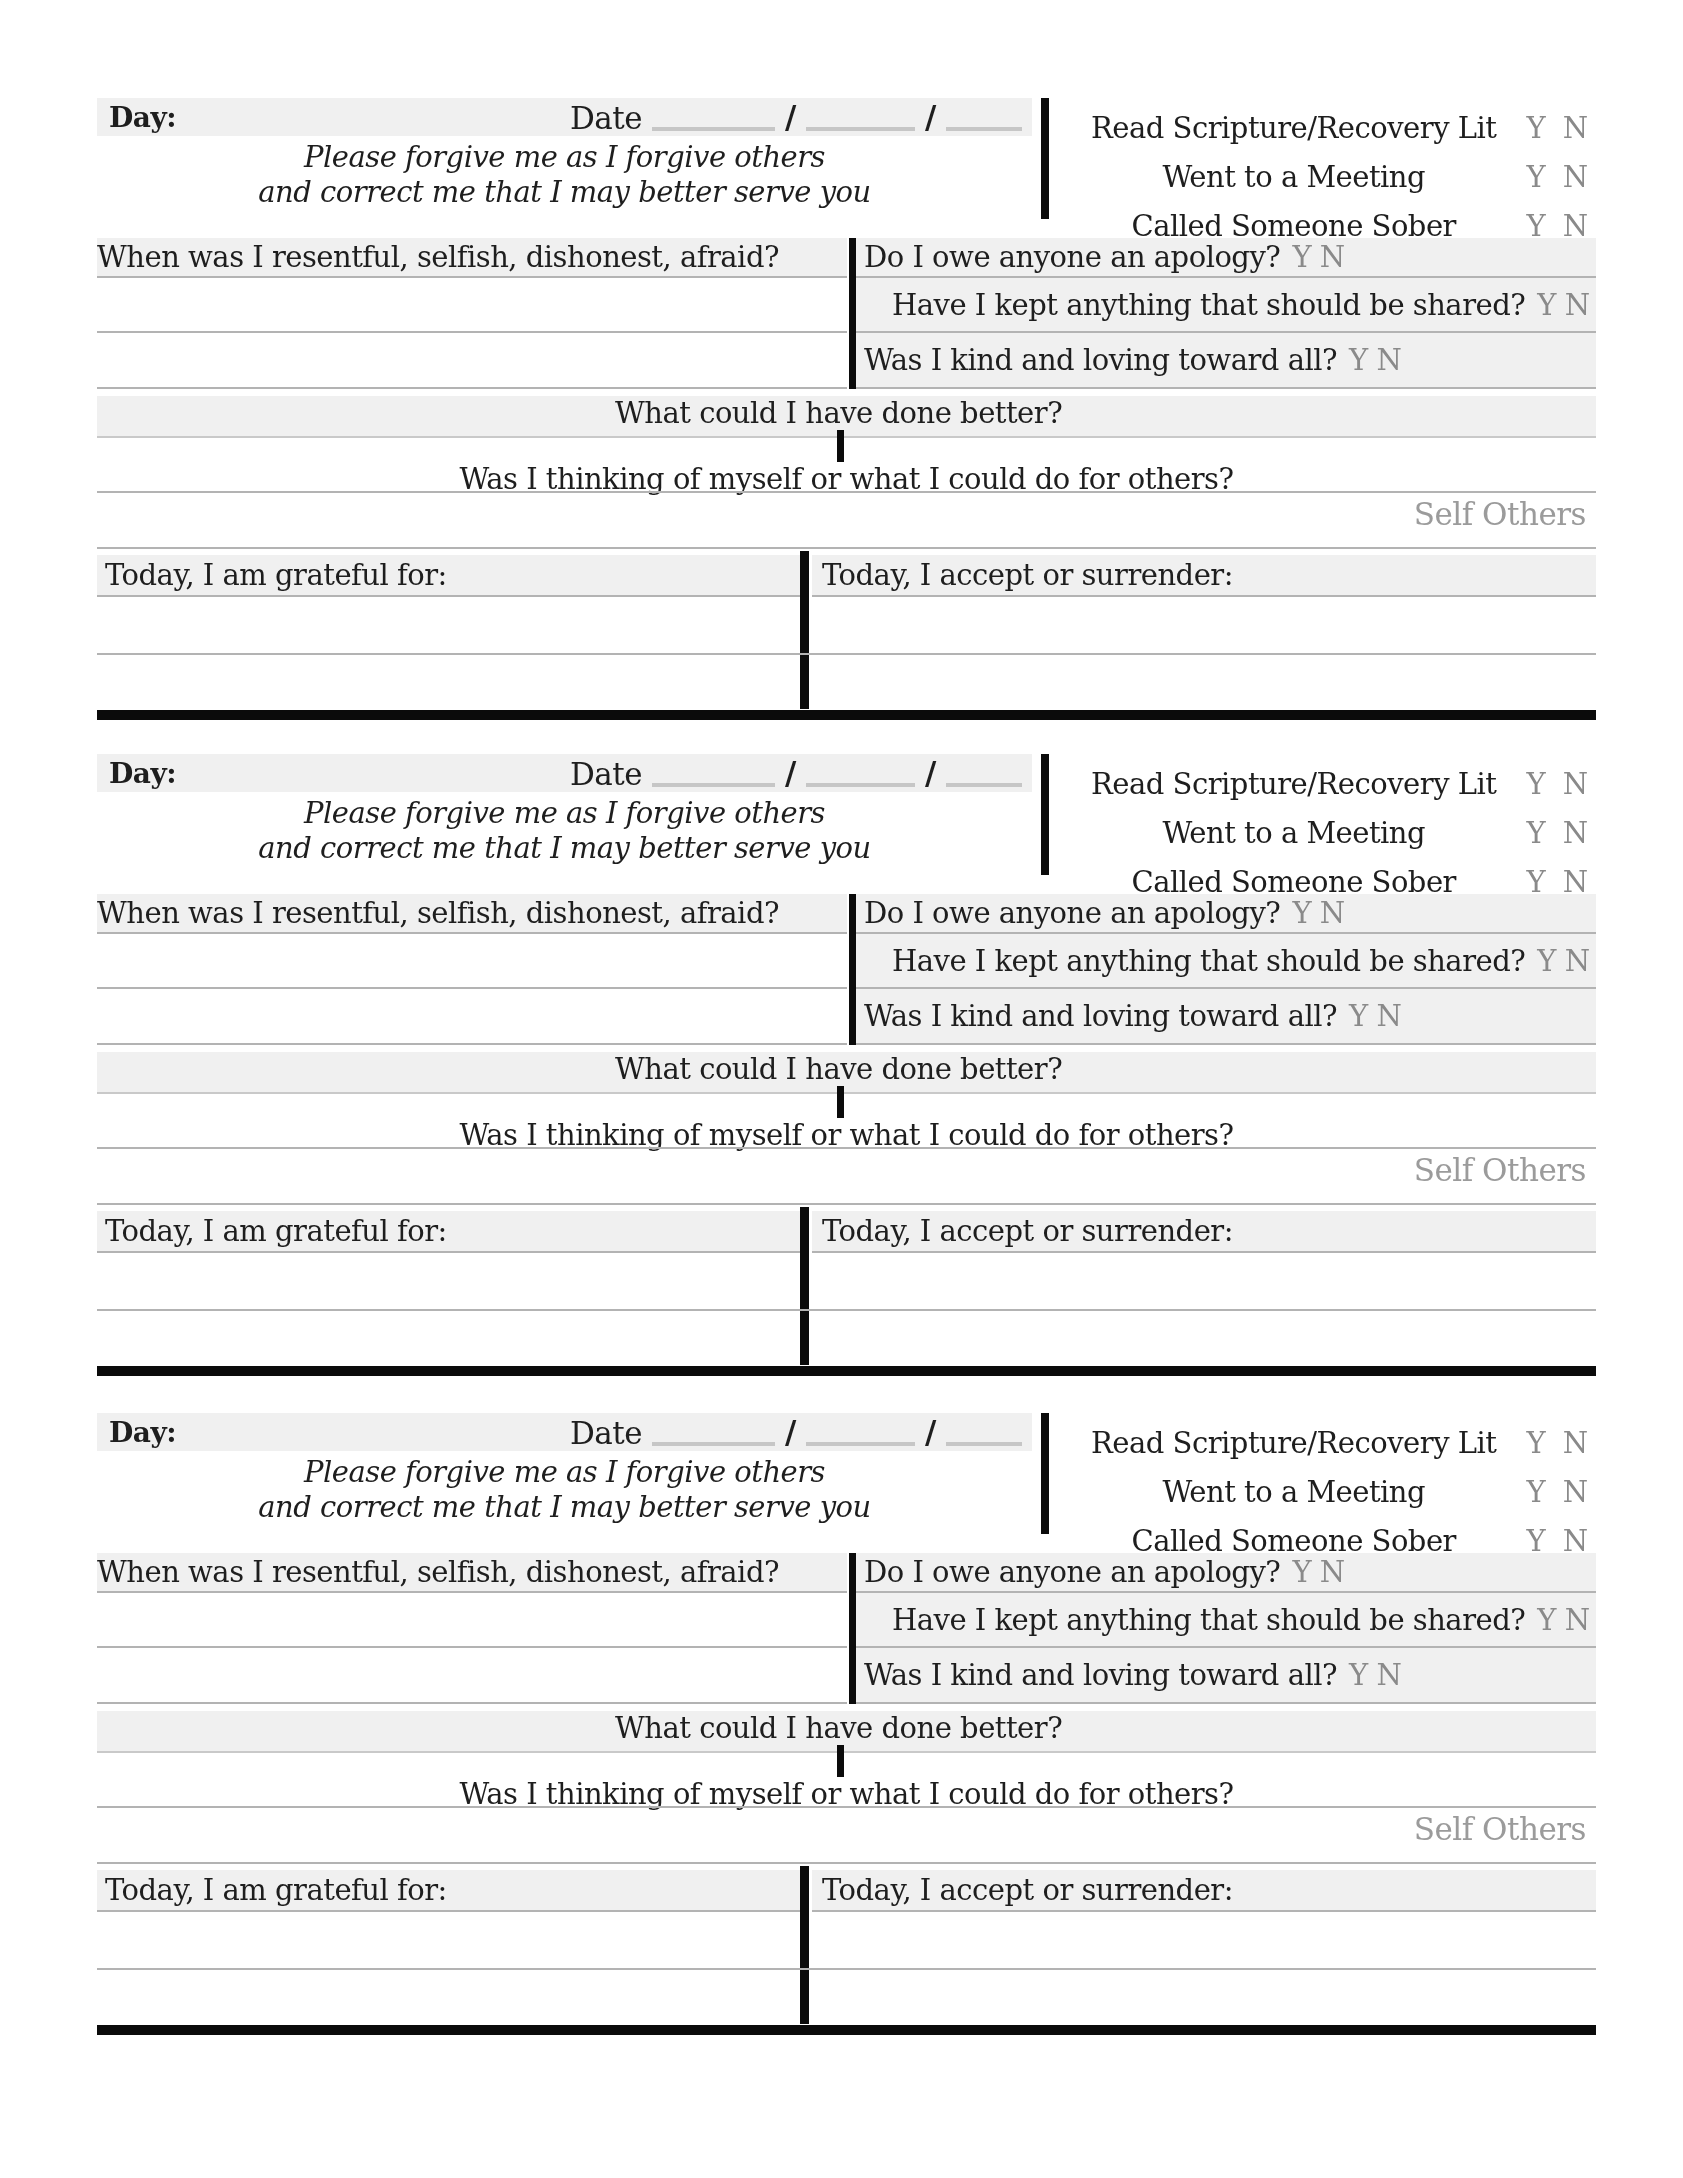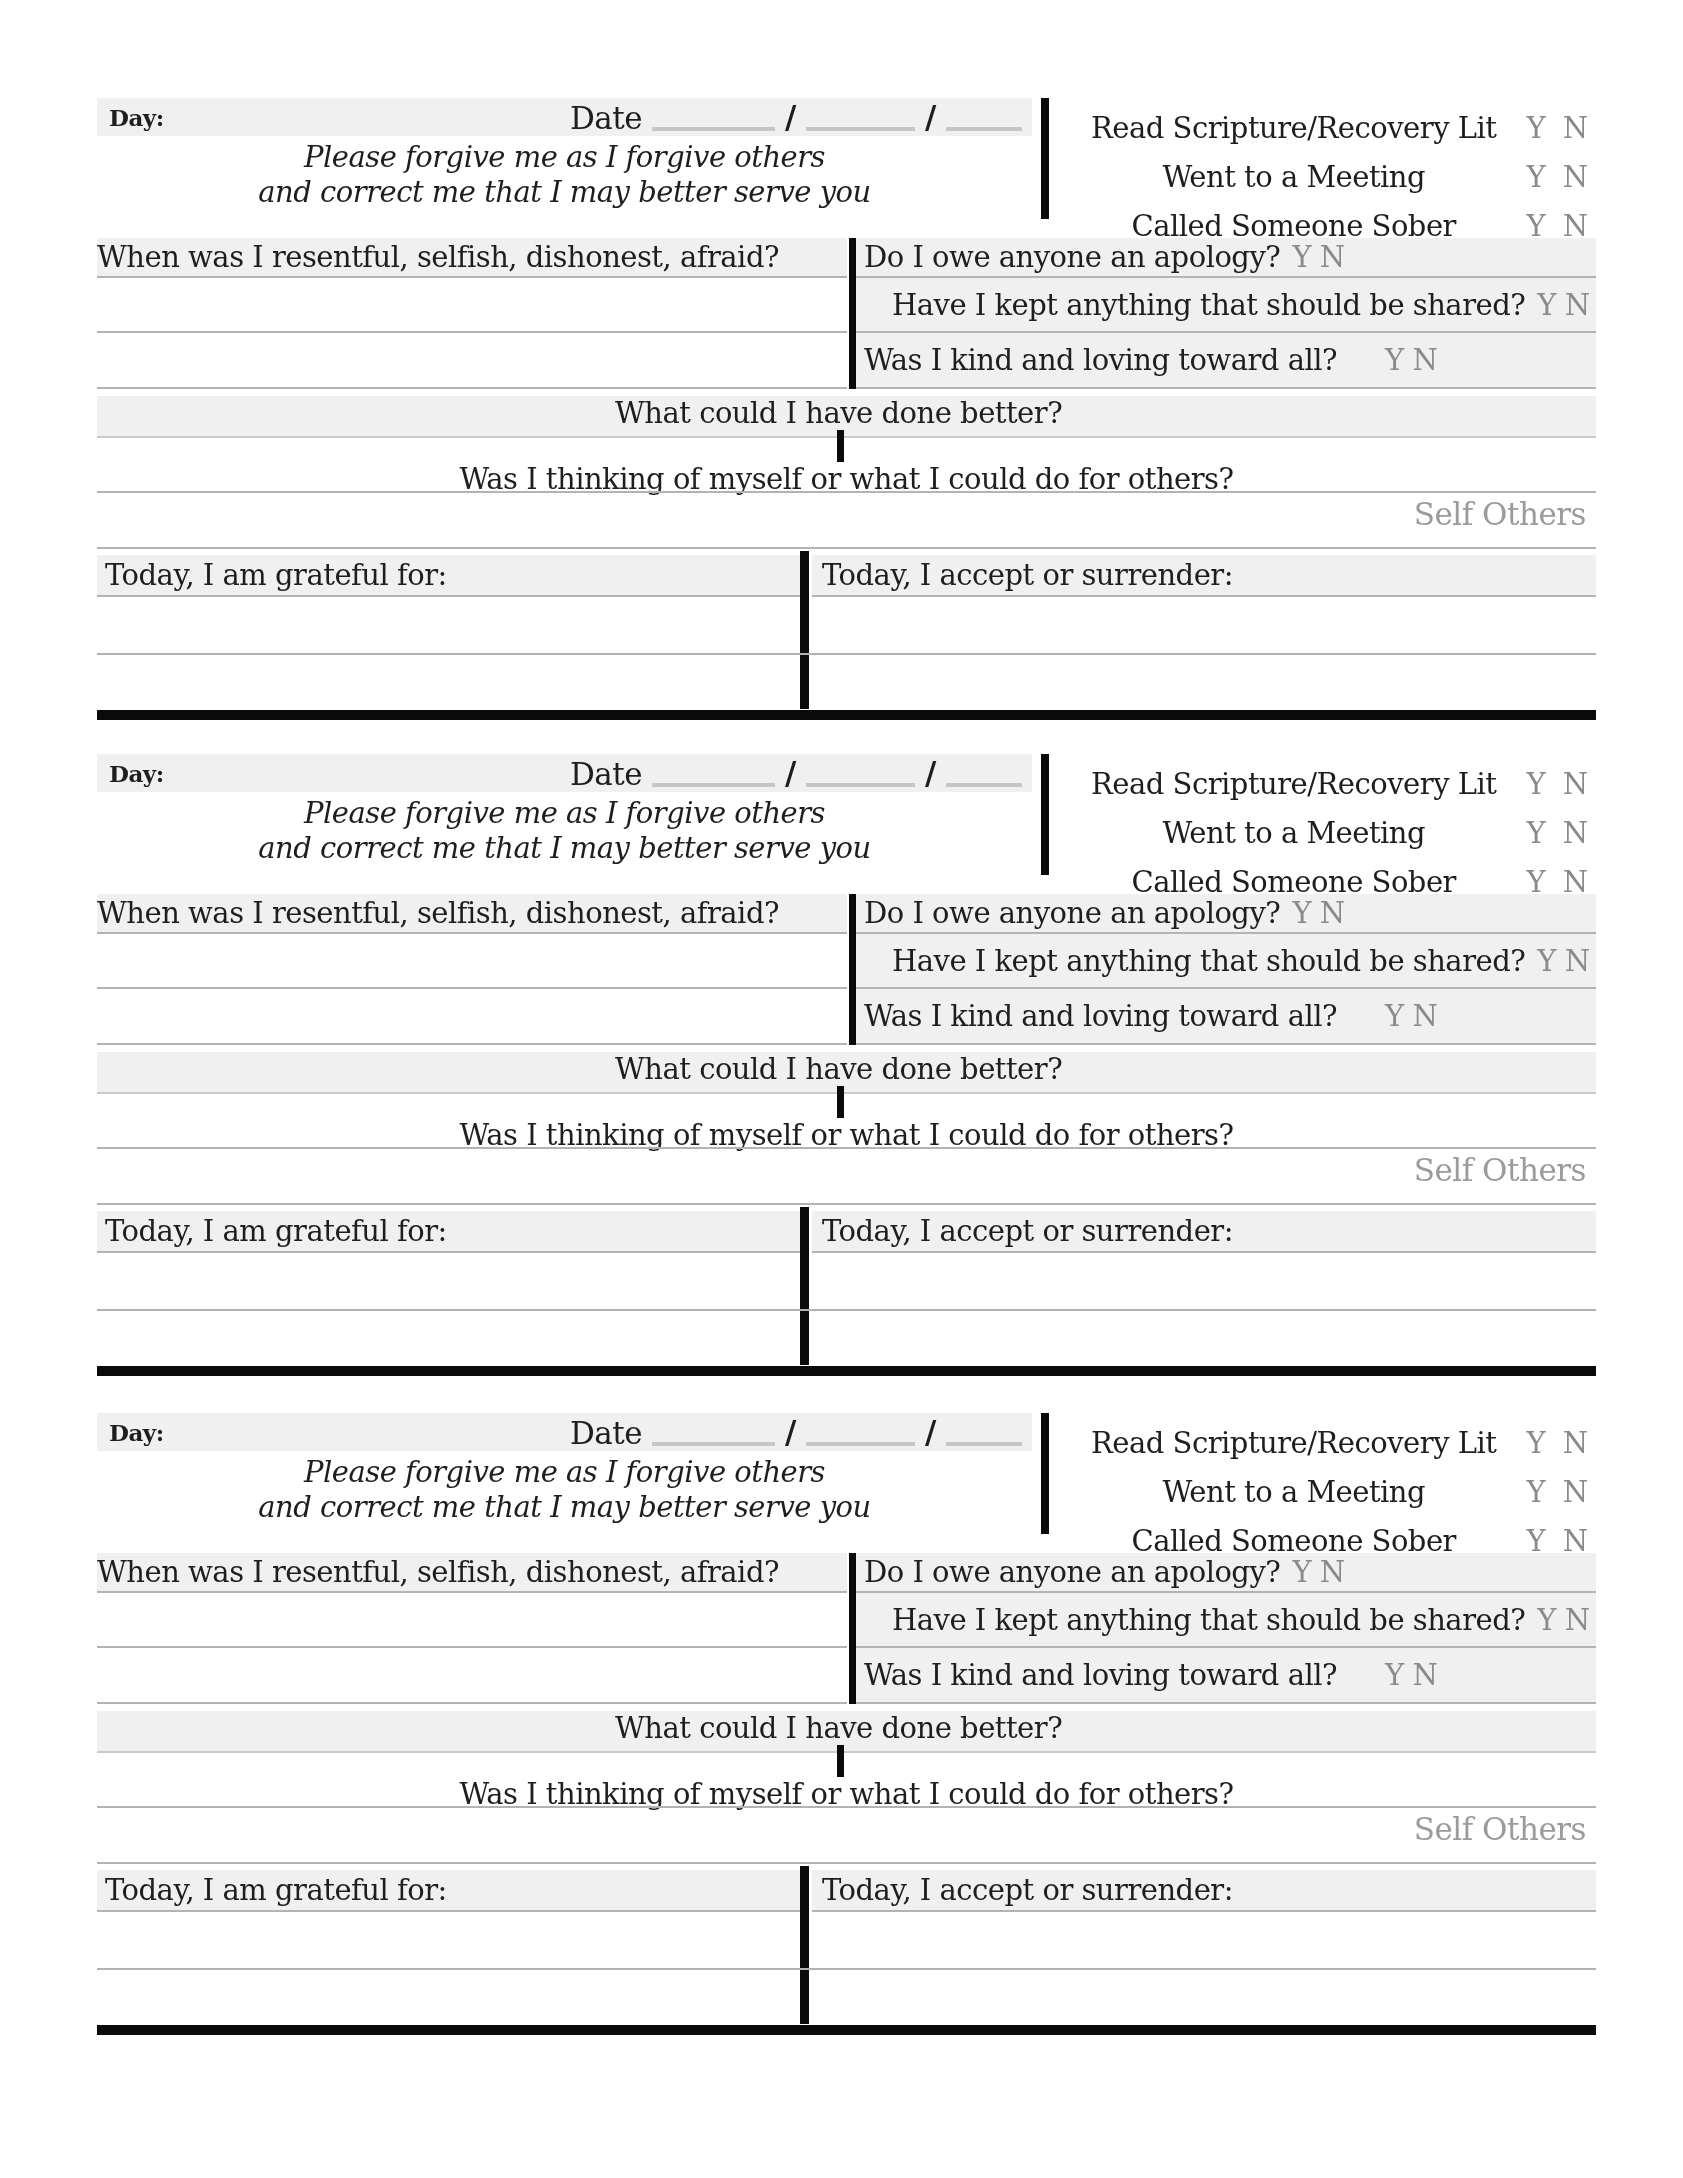--- a/index.html
+++ b/index.html
@@ -24,21 +24,21 @@
   .entry{position:absolute;left:97px;width:1499px;height:656px;}
   #page > section.entry:nth-of-type(1){top:98px;}
   #page > section.entry:nth-of-type(2){top:754px;}
   #page > section.entry:nth-of-type(3){top:1413px;}
 
   .entry *{box-sizing:border-box;}
   .txt{letter-spacing:-0.5px;white-space:nowrap;}
 
   
   .day-row{position:absolute;left:0;top:0;width:935px;height:38px;background:var(--row-bg);display:flex;align-items:center;}
-  .day-label{margin-left:12px;font-weight:bold;font-size:23px;}
+  .day-label{margin-left:12px;font-weight:bold;font-size:28px;}
   .date-group{position:absolute;left:473px;right:10px;top:0;height:38px;display:flex;align-items:flex-end;gap:10px;}
   .date-label{font-weight:normal;font-size:31px;line-height:36px;}
   .date-blank{height:30px;border-bottom:4px solid var(--blank);margin-bottom:5px;}
   .date-blank.b1{flex:1.3;}
   .date-blank.b2{flex:1.15;}
   .date-blank.b3{flex:0.8;}
   .date-slash{font-weight:bold;font-size:31px;line-height:31px;margin-bottom:3px;}
 
   
   .prayer{position:absolute;left:0;top:42px;width:935px;text-align:center;font-style:italic;font-size:29px;line-height:35px;}
@@ -50,21 +50,21 @@
   .cl-label{flex:1;text-align:center;font-size:29px;}
   .cl-yn{display:flex;gap:17px;color:var(--muted);font-size:29px;padding-right:8px;}
 
   
   .q-left-head{position:absolute;left:0;top:140px;width:750px;height:40px;background:var(--row-bg);border-bottom:2px solid var(--rule);display:flex;align-items:center;font-size:29px;}
   .q-divider{position:absolute;left:752px;top:140px;width:7px;height:151px;background:var(--bar);}
   .q-right{position:absolute;left:759px;top:140px;width:740px;}
   .q-row{background:var(--row-bg);border-bottom:2px solid var(--rule);display:flex;align-items:center;padding-left:8px;font-size:29px;}
   .q-row.r1{height:40px;}
   .q-row.r2{height:55px;padding-left:36px;}
-  .q-row.r3{height:56px;gap:36px;}
+  .q-row.r3{height:56px;}
   .q-opts{color:var(--muted);margin-left:12px;}
 
   .rule{position:absolute;height:2px;background:var(--rule);}
   .rule.l1{left:0;top:233px;width:750px;}
   .rule.l2{left:0;top:289px;width:750px;}
   .rule.w1{left:0;top:393px;width:1499px;}
   .rule.w2{left:0;top:449px;width:1499px;}
   .rule.w3{left:0;top:555px;width:1499px;}
 
   

